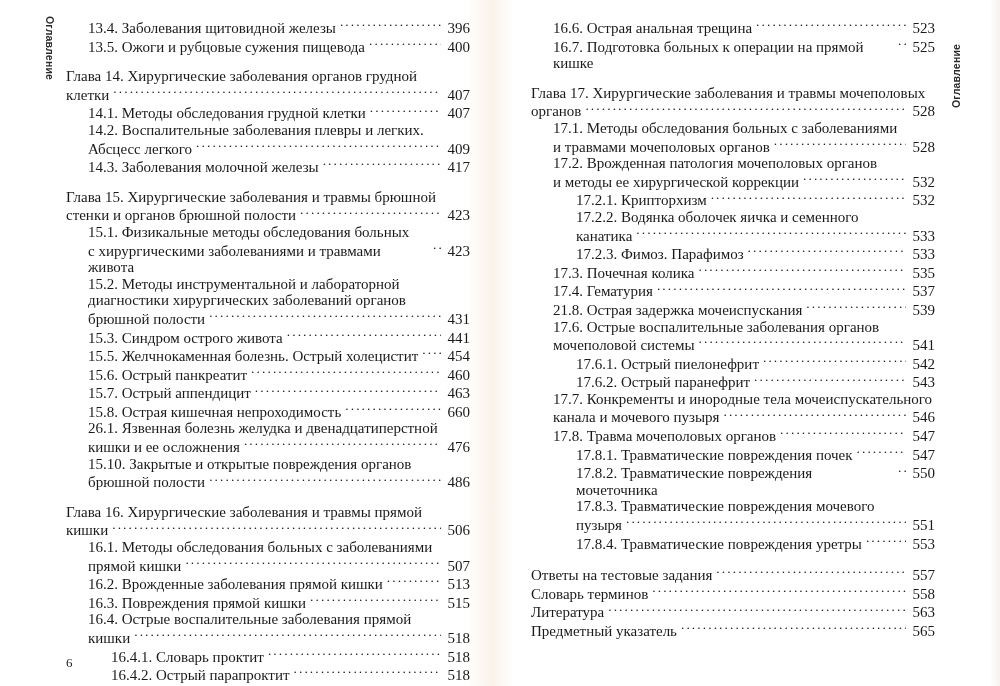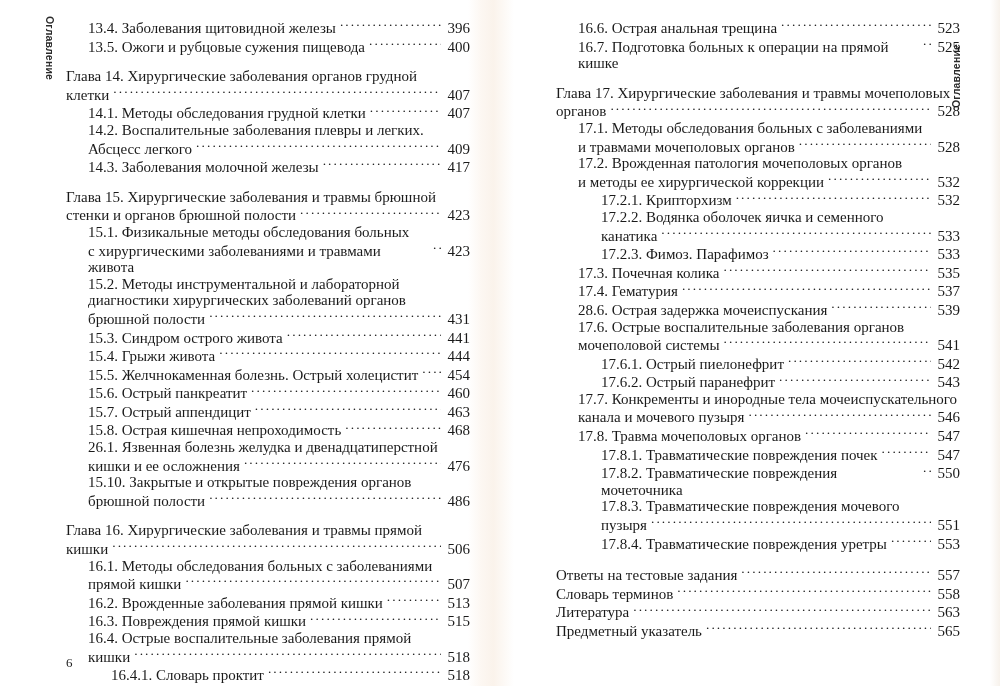--- a/index.html
+++ b/index.html
@@ -61,21 +61,21 @@
     transform-origin: left bottom;
     transform: rotate(-90deg);
   }
 
   .column {
     position: absolute;
     top: 18px;
     width: 404px;
   }
   #col-left  { left: 66px; }
-  #col-right { left: 556px; }
+  #col-right { left: 531px; }
 
   .toc-entry {
     display: block;
     font-size: 15px;
     line-height: 16.6px;
     margin: 0;
     padding: 0;
     text-align: left;
   }
   .lvl-0 { margin-left: 0px;  font-weight: bold; }
@@ -217,27 +217,20 @@
       </div>
       <div class="toc-entry lvl-1">
         <div class="row">
           <span class="title">15.3. Синдром острого живота</span>
           <span class="leader"></span>
           <span class="page">441</span>
         </div>
       </div>
       <div class="toc-entry lvl-1">
         <div class="row">
-          <span class="title">15.4. Грыжи живота</span>
-          <span class="leader"></span>
-          <span class="page">444</span>
-        </div>
-      </div>
-      <div class="toc-entry lvl-1">
-        <div class="row">
           <span class="title">15.5. Желчнокаменная болезнь. Острый холецистит</span>
           <span class="leader"></span>
           <span class="page">454</span>
         </div>
       </div>
       <div class="toc-entry lvl-1">
         <div class="row">
           <span class="title">15.6. Острый панкреатит</span>
           <span class="leader"></span>
           <span class="page">460</span>
@@ -247,21 +240,21 @@
         <div class="row">
           <span class="title">15.7. Острый аппендицит</span>
           <span class="leader"></span>
           <span class="page">463</span>
         </div>
       </div>
       <div class="toc-entry lvl-1">
         <div class="row">
           <span class="title">15.8. Острая кишечная непроходимость</span>
           <span class="leader"></span>
-          <span class="page">468</span>
+          <span class="page">660</span>
         </div>
       </div>
       <div class="toc-entry lvl-1">
         <span class="wrap-line">26.1. Язвенная болезнь желудка и двенадцатиперстной</span>
         <div class="row">
           <span class="title">кишки и ее осложнения</span>
           <span class="leader"></span>
           <span class="page">476</span>
         </div>
       </div>
@@ -405,21 +398,21 @@
       </div>
       <div class="toc-entry lvl-1">
         <div class="row">
           <span class="title">17.4. Гематурия</span>
           <span class="leader"></span>
           <span class="page">537</span>
         </div>
       </div>
       <div class="toc-entry lvl-1">
         <div class="row">
-          <span class="title">28.6. Острая задержка мочеиспускания</span>
+          <span class="title">21.8. Острая задержка мочеиспускания</span>
           <span class="leader"></span>
           <span class="page">539</span>
         </div>
       </div>
       <div class="toc-entry lvl-1">
         <span class="wrap-line">17.6. Острые воспалительные заболевания органов</span>
         <div class="row">
           <span class="title">мочеполовой системы</span>
           <span class="leader"></span>
           <span class="page">541</span>

